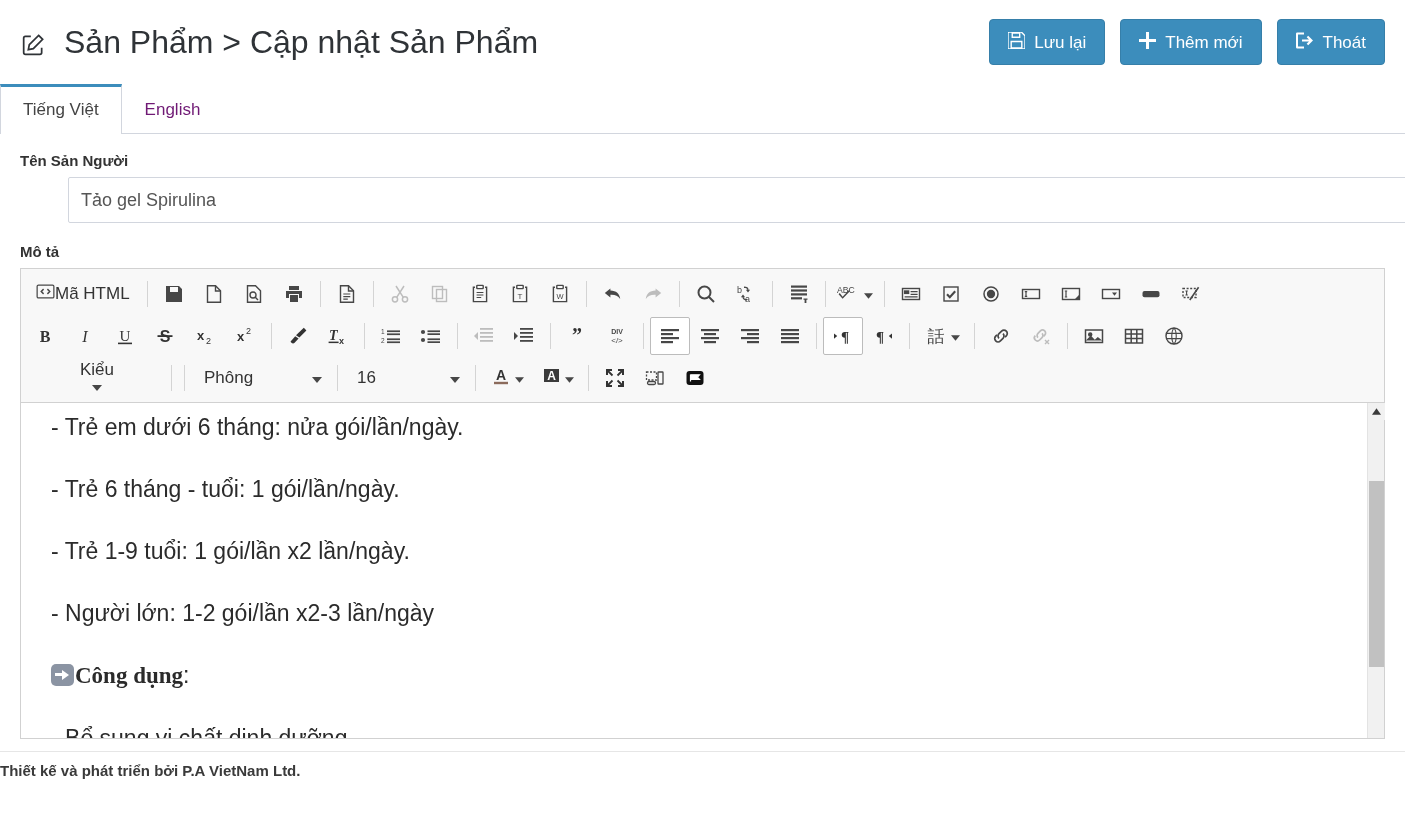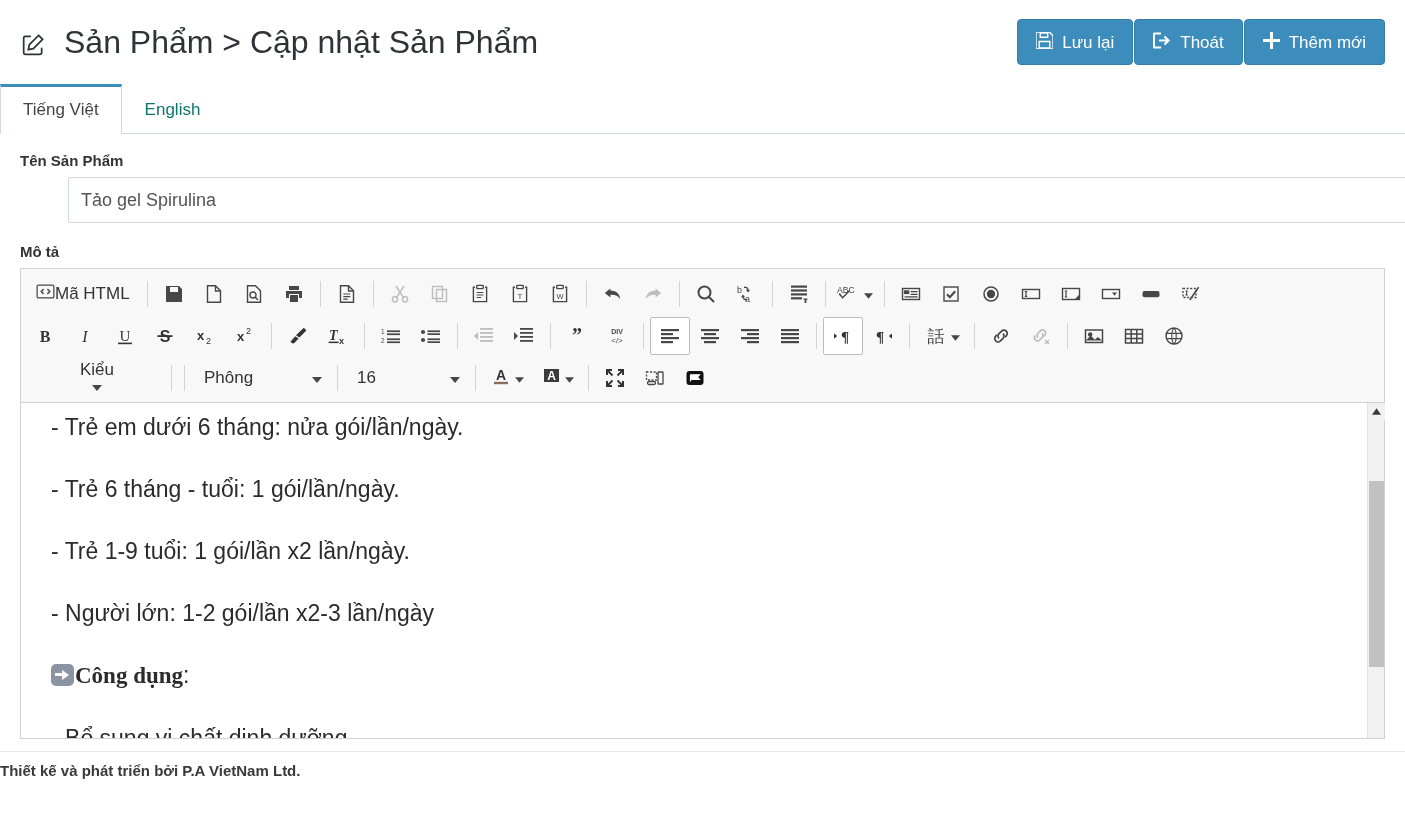--- a/index.html
+++ b/index.html
@@ -20,21 +20,21 @@
     padding: 0 20px 0 20px;
     background: #fff;
   }
   .page-title {
     display: flex; align-items: center; gap: 18px;
     font-size: 32px; color: #2f3337; font-weight: 400;
     white-space: nowrap;
     justify-content: space-between;
   }
   .edit-icon { width: 26px; height: 26px; display:inline-block; flex:none; }
-  .hdr-buttons { display: flex; gap: 1px; align-items: flex-start; }
+  .hdr-buttons { display: flex; gap: 15px; align-items: flex-start; }
   .btn {
     background: #3c8dbc;
     border: 1px solid #367fa9;
     color: #fff;
     font-size: 17px;
     font-family: "Liberation Sans", sans-serif;
     border-radius: 4px;
     padding: 12px 18px;
     display: inline-flex; align-items: center; gap: 9px;
     cursor: pointer;
@@ -48,21 +48,21 @@
     display: flex;
     border-bottom: 1px solid #d2d6de;
     background: #fff;
     padding-left: 0;
     height: 50px;
     align-items: stretch;
   }
   .tab {
     padding: 14px 22px 12px 22px;
     font-size: 17px;
-    color: #0f766e;
+    color: #701a75;
     cursor: pointer;
     border: 1px solid transparent;
     border-bottom: none;
     margin-bottom: -1px;
     background: transparent;
     line-height: 1.3;
   }
   .tab.active {
     background: #fff;
     border-color: #d2d6de;
@@ -231,51 +231,51 @@
         <span>
           <svg width="17" height="17" viewBox="0 0 16 16" fill="#fff">
             <path d="M1.5 0h11L16 3.5V15a1 1 0 0 1-1 1H1a1 1 0 0 1-1-1V1a1 1 0 0 1 1-1h.5zM4 1v4h7V1H4zM3 9h10v6H3V9z" fill="none" stroke="#fff" stroke-width="1.3"></path>
           </svg>
         </span>
         <span>Lưu lại</span>
       </button>
 
       <button class="btn">
         <span>
+          <svg width="17" height="17" viewBox="0 0 16 16" fill="#fff">
+            <path d="M6.6 0h2.8v6.6H16v2.8H9.4V16H6.6V9.4H0V6.6h6.6z"></path>
+          </svg>
+        </span>
+        <span>Thêm mới</span>
+      </button>
+
+      <button class="btn">
+        <span>
           <svg width="18" height="17" viewBox="0 0 18 16" fill="#fff">
             <path d="M0 1.2A1.2 1.2 0 0 1 1.2 0H8v2H2v12h6v2H1.2A1.2 1.2 0 0 1 0 14.8z"></path>
             <path d="M12.2 3.2L17 8l-4.8 4.8-1.5-1.5L13 9H6V7h7l-2.3-2.3z"></path>
           </svg>
         </span>
         <span>Thoát</span>
-      </button>
-
-      <button class="btn">
-        <span>
-          <svg width="17" height="17" viewBox="0 0 16 16" fill="#fff">
-            <path d="M6.6 0h2.8v6.6H16v2.8H9.4V16H6.6V9.4H0V6.6h6.6z"></path>
-          </svg>
-        </span>
-        <span>Thêm mới</span>
       </button>
     </div>
   </div>
 
   <div class="tabs">
     <div class="tab active">
       <span>Tiếng Việt</span>
     </div>
     <div class="tab">
       <span>English</span>
     </div>
   </div>
 
   <div class="form-area">
 
-    <label class="field-label">Tên Sản Phẩm</label>
+    <label class="field-label">Tên Sản Người</label>
     <input class="text-input" type="text" value="Tảo gel Spirulina" style="">
 
     <div class="field-gap"></div>
 
     <label class="field-label">Mô tả</label>
 
     
     <div class="editor">
 
       <div class="editor-toolbar">

